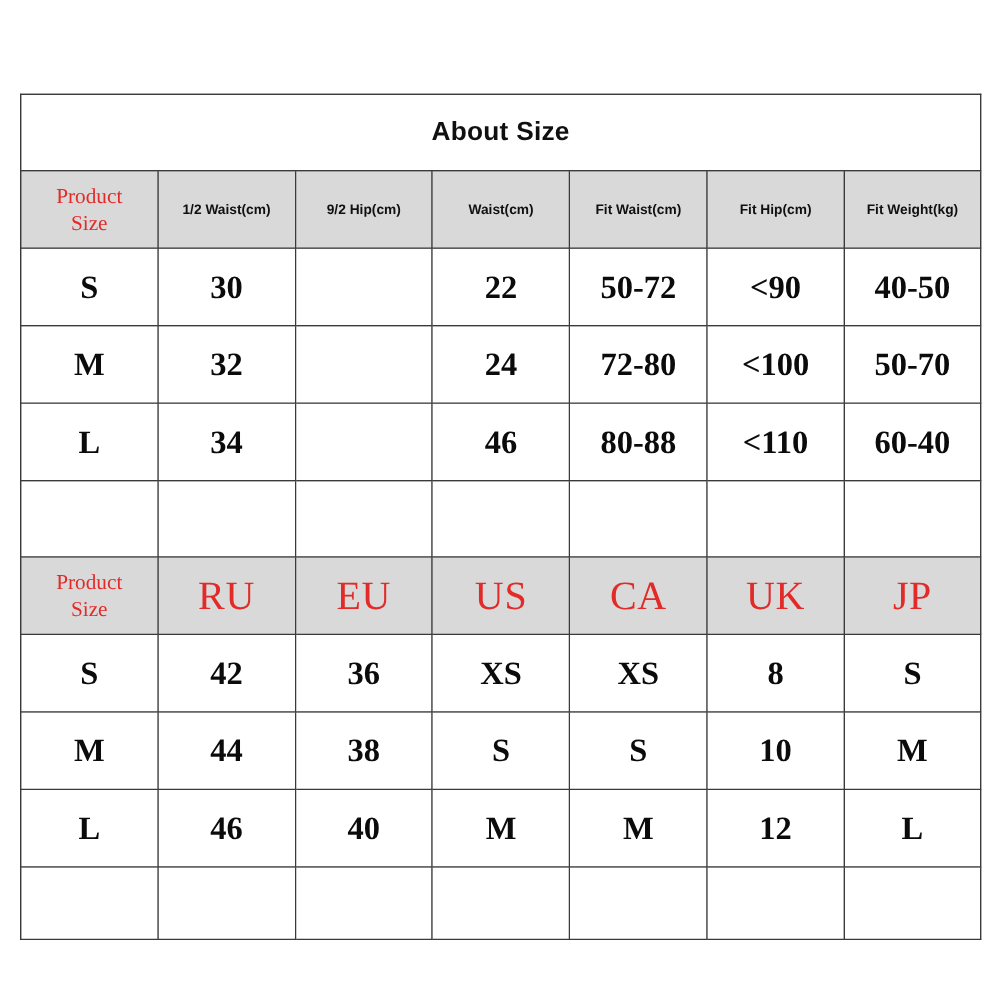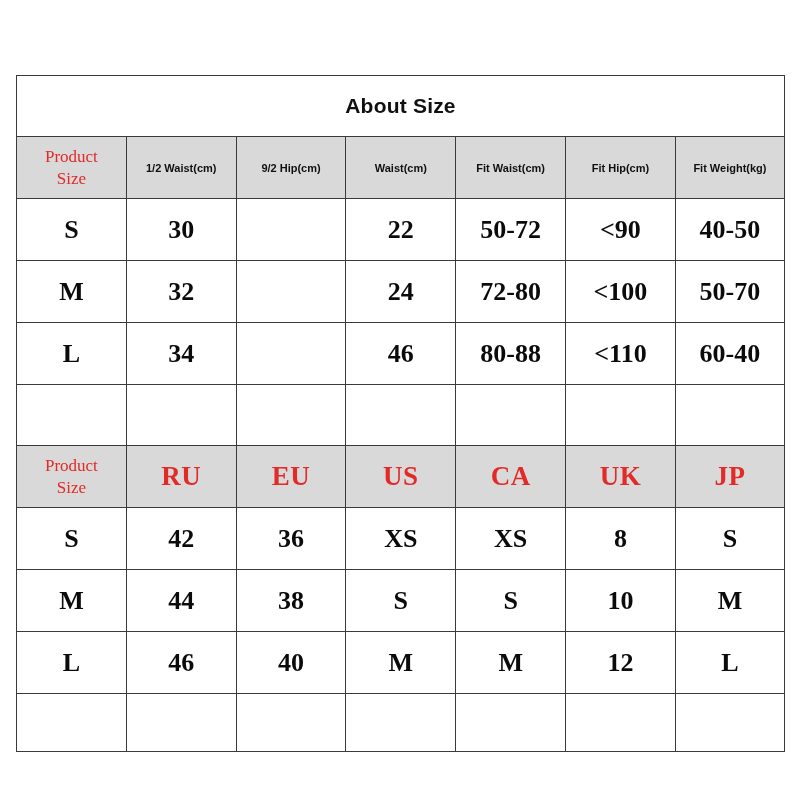--- a/index.html
+++ b/index.html
@@ -64,22 +64,22 @@
   }
   td.product-size-head {
     font-family: "Liberation Serif", serif;
     font-weight: normal;
     font-size: 17px;
     color: #e22a28;
     line-height: 1.25;
   }
   td.region-head {
     font-family: "Liberation Serif", serif;
-    font-weight: bold;
-    font-size: 27px;
+    font-weight: normal;
+    font-size: 32px;
     color: #e22a28;
     letter-spacing: 0.5px;
   }
 
   
   tr.data-row td {
     height: 61px;
     font-family: "Liberation Serif", serif;
     font-weight: bold;
     font-size: 26px;

